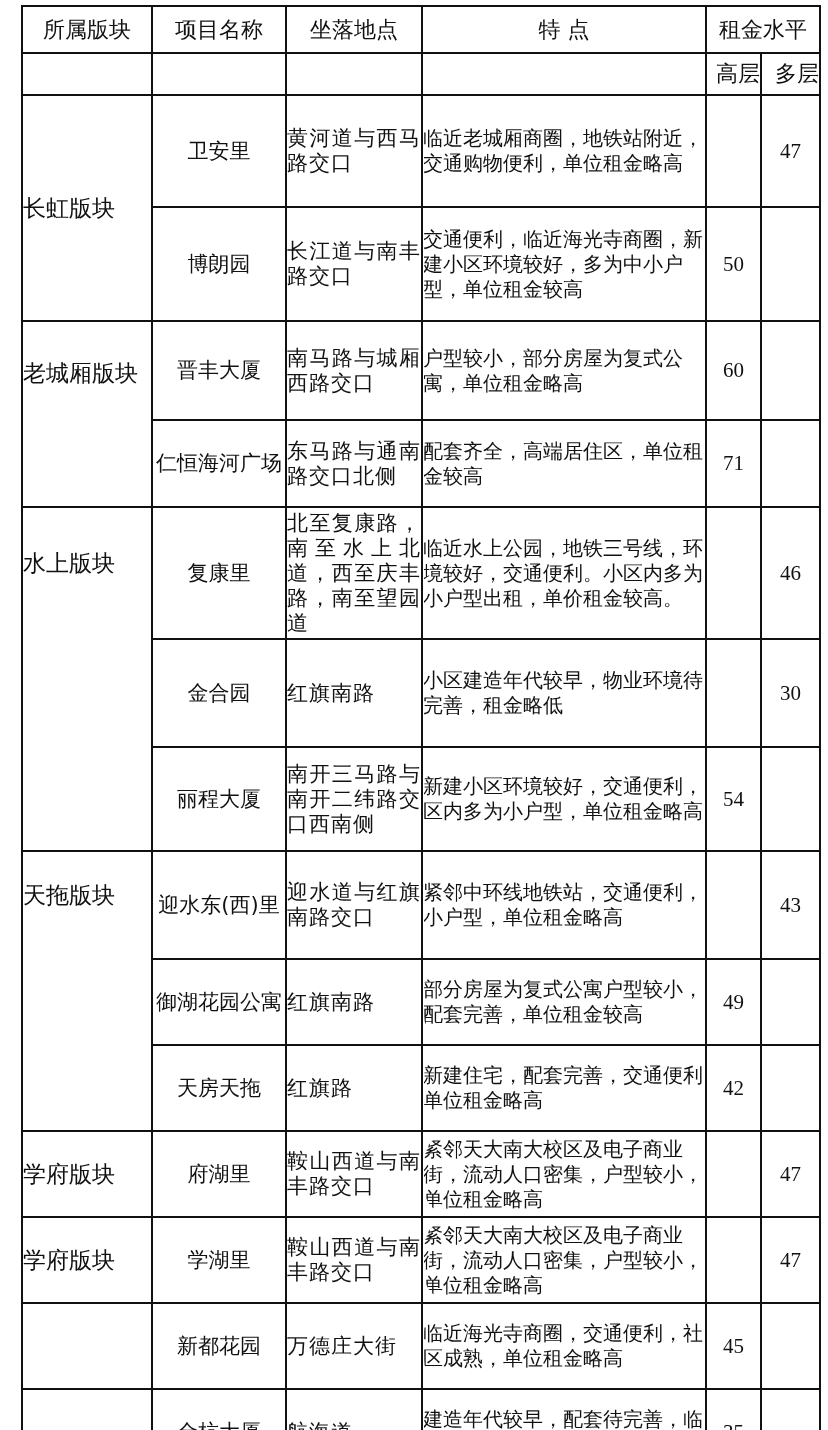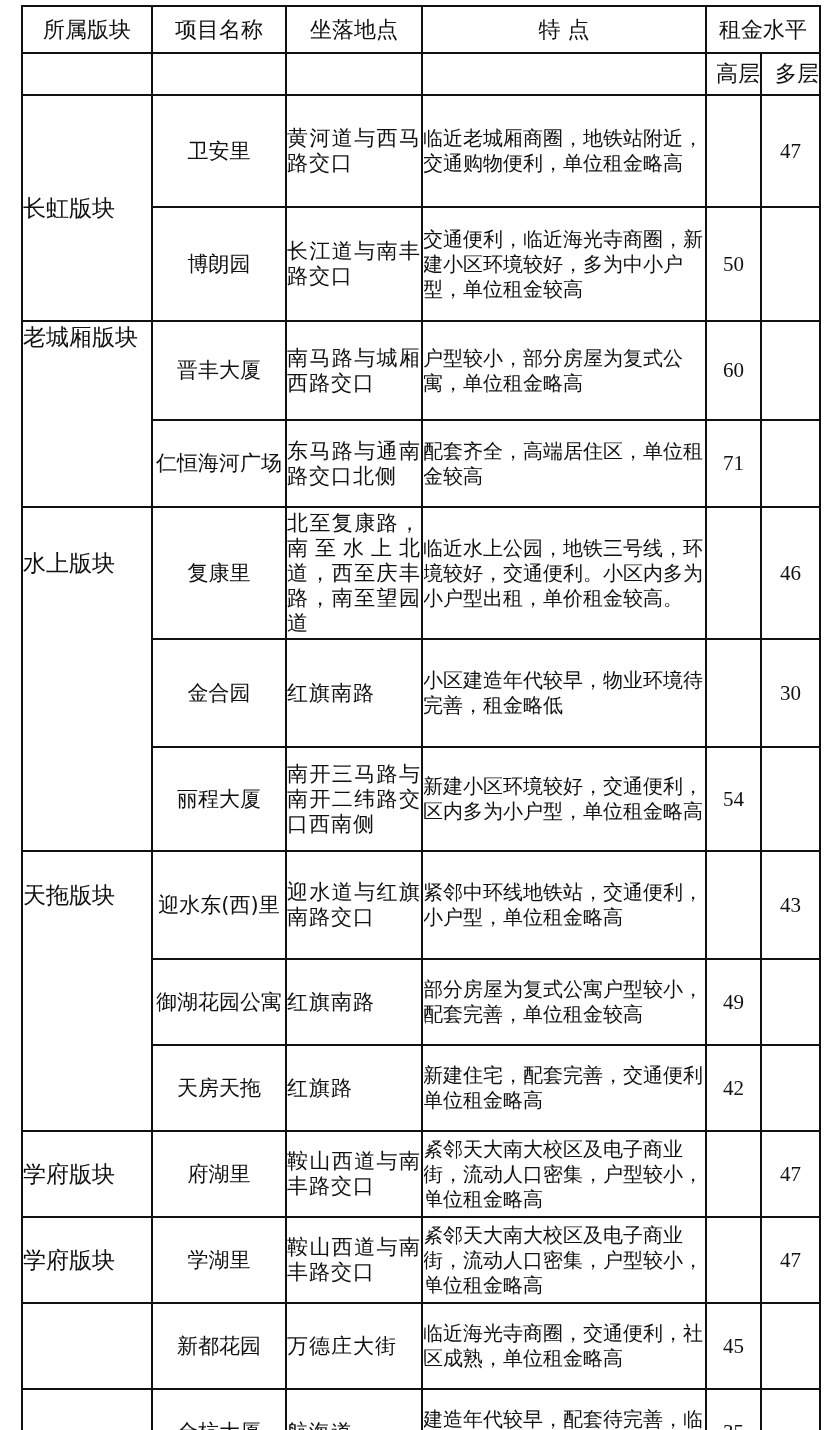--- a/index.html
+++ b/index.html
@@ -57,21 +57,21 @@
   </tr>
   <tr style="height:114px">
     <td class="name">博朗园</td>
     <td class="loc">长江道与南丰路交口</td>
     <td class="feat">交通便利，临近海光寺商圈，新建小区环境较好，多为中小户型，单位租金较高</td>
     <td class="num">50</td>
     <td class="num"></td>
   </tr>
 
   <tr style="height:99px">
-    <td class="block" rowspan="2" style="vertical-align:top;">老城厢版块</td>
+    <td class="block" rowspan="2" style="vertical-align:top;padding-top:36px">老城厢版块</td>
     <td class="name">晋丰大厦</td>
     <td class="loc">南马路与城厢西路交口</td>
     <td class="feat">户型较小，部分房屋为复式公寓，单位租金略高</td>
     <td class="num">60</td>
     <td class="num"></td>
   </tr>
   <tr style="height:87px">
     <td class="name">仁恒海河广场</td>
     <td class="loc">东马路与通南路交口北侧</td>
     <td class="feat">配套齐全，高端居住区，单位租金较高</td>

